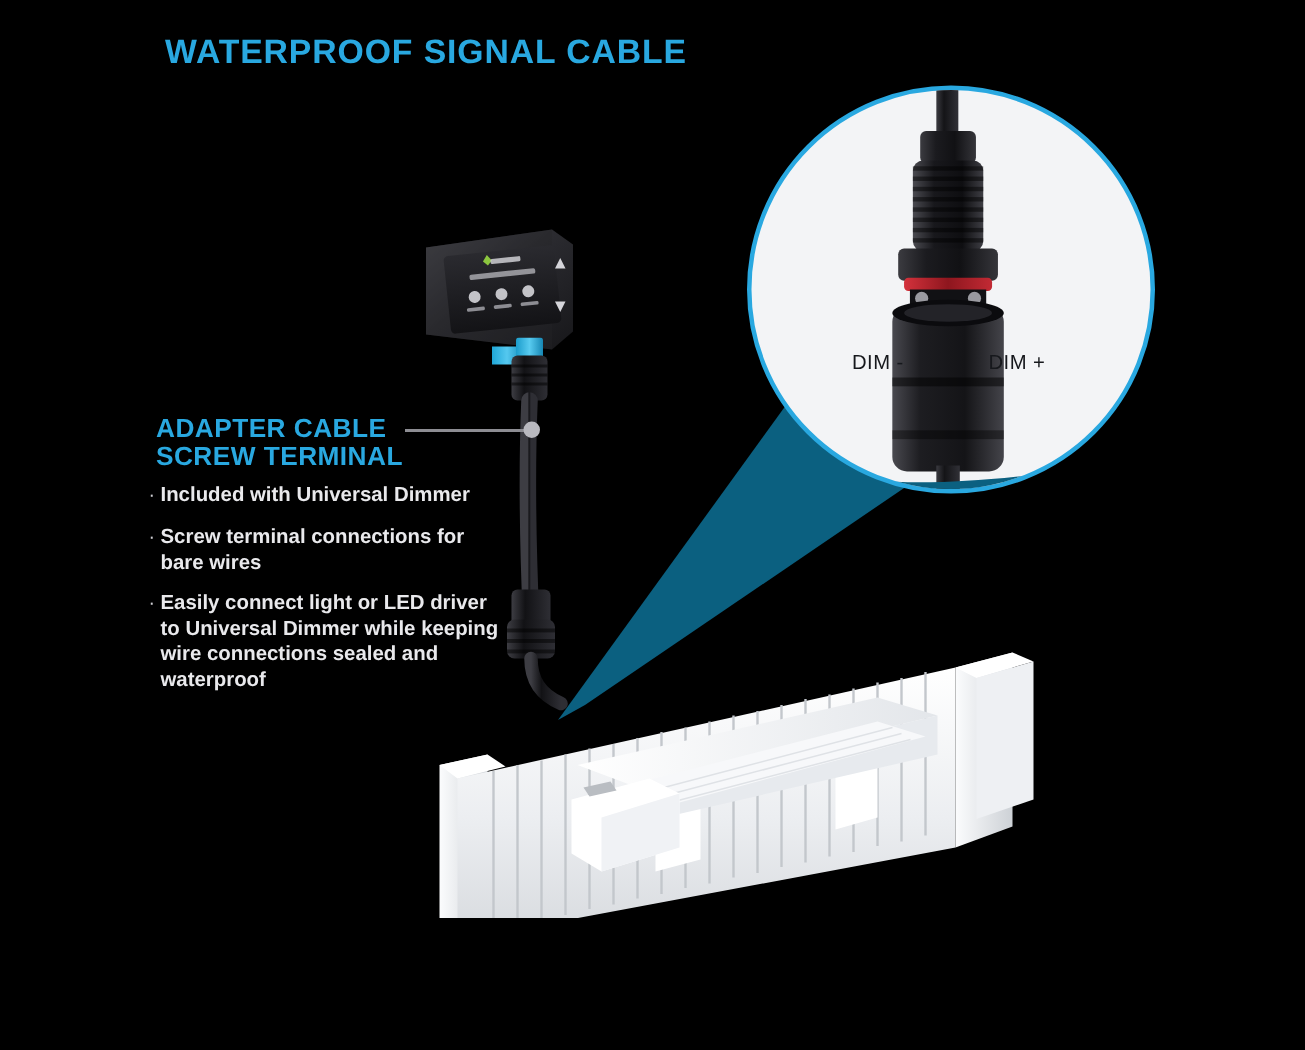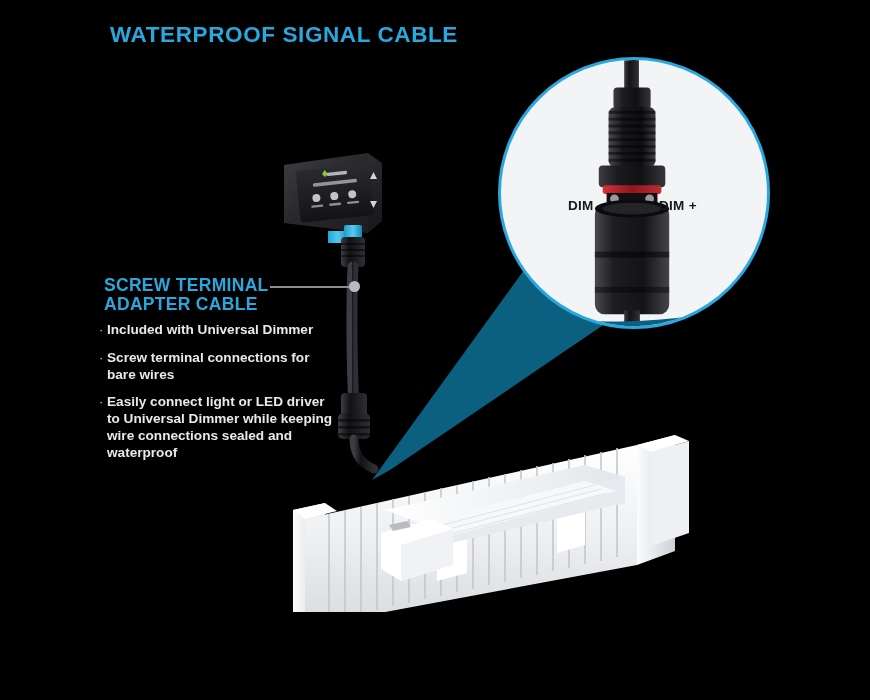--- a/index.html
+++ b/index.html
@@ -105,24 +105,25 @@
     background: #f3f4f6;
     border: 3px solid #29a8e0;
     box-sizing: border-box;
     overflow: hidden;
   }
   .inset-inner { position: absolute; inset: 0; }
 
   .dim-label {
     position: absolute;
     font-size: 13.5px;
-    font-weight: bold;
+    font-weight: normal;
     color: #16181c;
     letter-spacing: 0.3px;
     white-space: nowrap;
+    margin-top: 36px;
   }
   .dim-minus { left: 568px; top: 198px; }
   .dim-plus  { left: 659px; top: 198px; }
 
   
   .art { position: absolute; }
 </style>
 </head>
 <body>
 
@@ -289,22 +290,22 @@
     <rect x="20" y="201" width="32" height="2.6" fill="#000" opacity="0.5"></rect>
     <rect x="20" y="208" width="32" height="2.6" fill="#000" opacity="0.5"></rect>
 
     <path d="M36 214 C 36 228, 42 238, 56 244" stroke="url(#cabG)" stroke-width="9" fill="none" stroke-linecap="round"></path>
   </svg>
 
   <div class="leader-line"></div>
   <div class="leader-dot"></div>
 
   <div class="sub-title">
+    <div>ADAPTER CABLE</div>
     <div>SCREW TERMINAL</div>
-    <div>ADAPTER CABLE</div>
   </div>
 
   <div class="bullets">
     <div class="bullet">
       <span class="dot">·</span>
       <span class="btxt">Included with Universal Dimmer</span>
     </div>
     <div class="bullet">
       <span class="dot">·</span>
       <span class="btxt">Screw terminal connections for bare wires</span>

